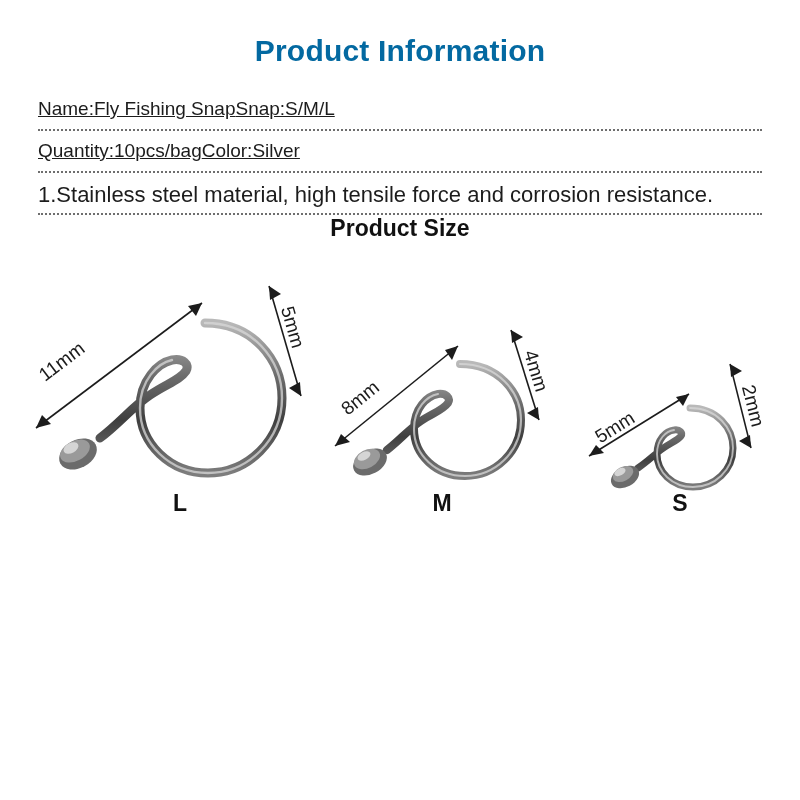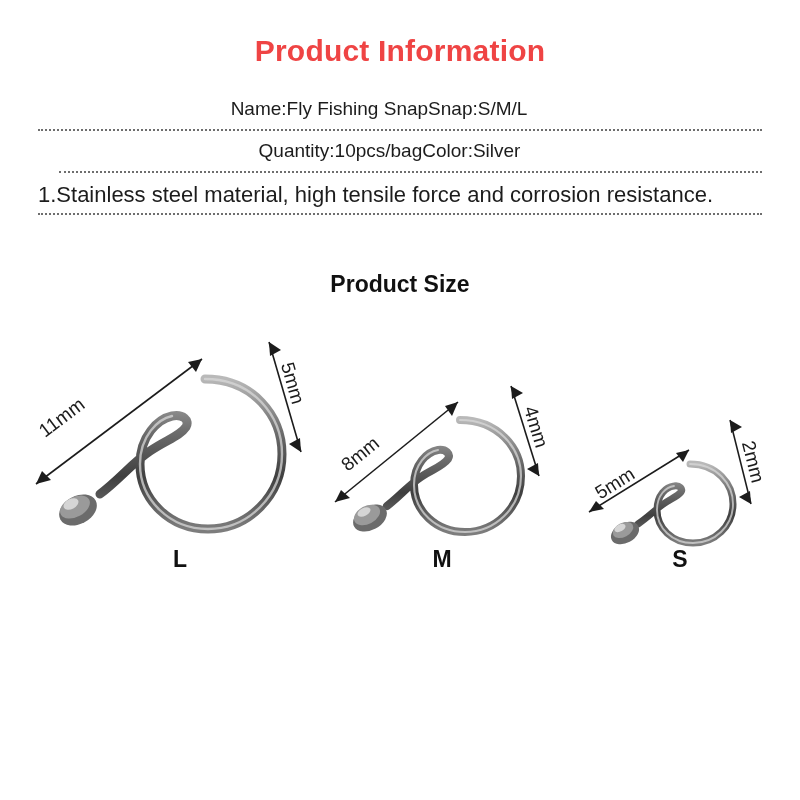--- a/index.html
+++ b/index.html
@@ -22,37 +22,37 @@
     height: 800px;
   }
 
   
   .info-title {
     text-align: center;
     font-size: 30px;
     font-weight: bold;
     letter-spacing: 0.2px;
     margin-top: 34px;
-    color: #ef4444;
+    color: #0369a1;
   }
 
   .info-table {
     margin: 28px 38px 0 38px;
   }
 
   .info-row {
     display: flex;
     align-items: flex-end;
-    justify-content: center;
+    justify-content: flex-start;
     padding-bottom: 7px;
     border-bottom: 2px dotted #6e6e6e;
+    text-decoration: underline;
   }
   .info-row + .info-row {
     margin-top: 7px;
-    margin-left: 21px;
   }
 
   .info-cell {
     font-size: 19px;
     color: #1c1c1c;
     line-height: 26px;
     white-space: nowrap;
   }
   .info-cell.right {
     margin-right: 42px;
@@ -70,21 +70,20 @@
   .feature-line {
     font-size: 22px;
     line-height: 25px;
   }
 
   
   .size-title {
     text-align: center;
     font-size: 23px;
     font-weight: bold;
-    margin-top: 56px;
     color: #111111;
   }
 
   .snaps-area {
     position: relative;
     width: 800px;
     height: 300px;
     margin-top: 16px;
   }
 

